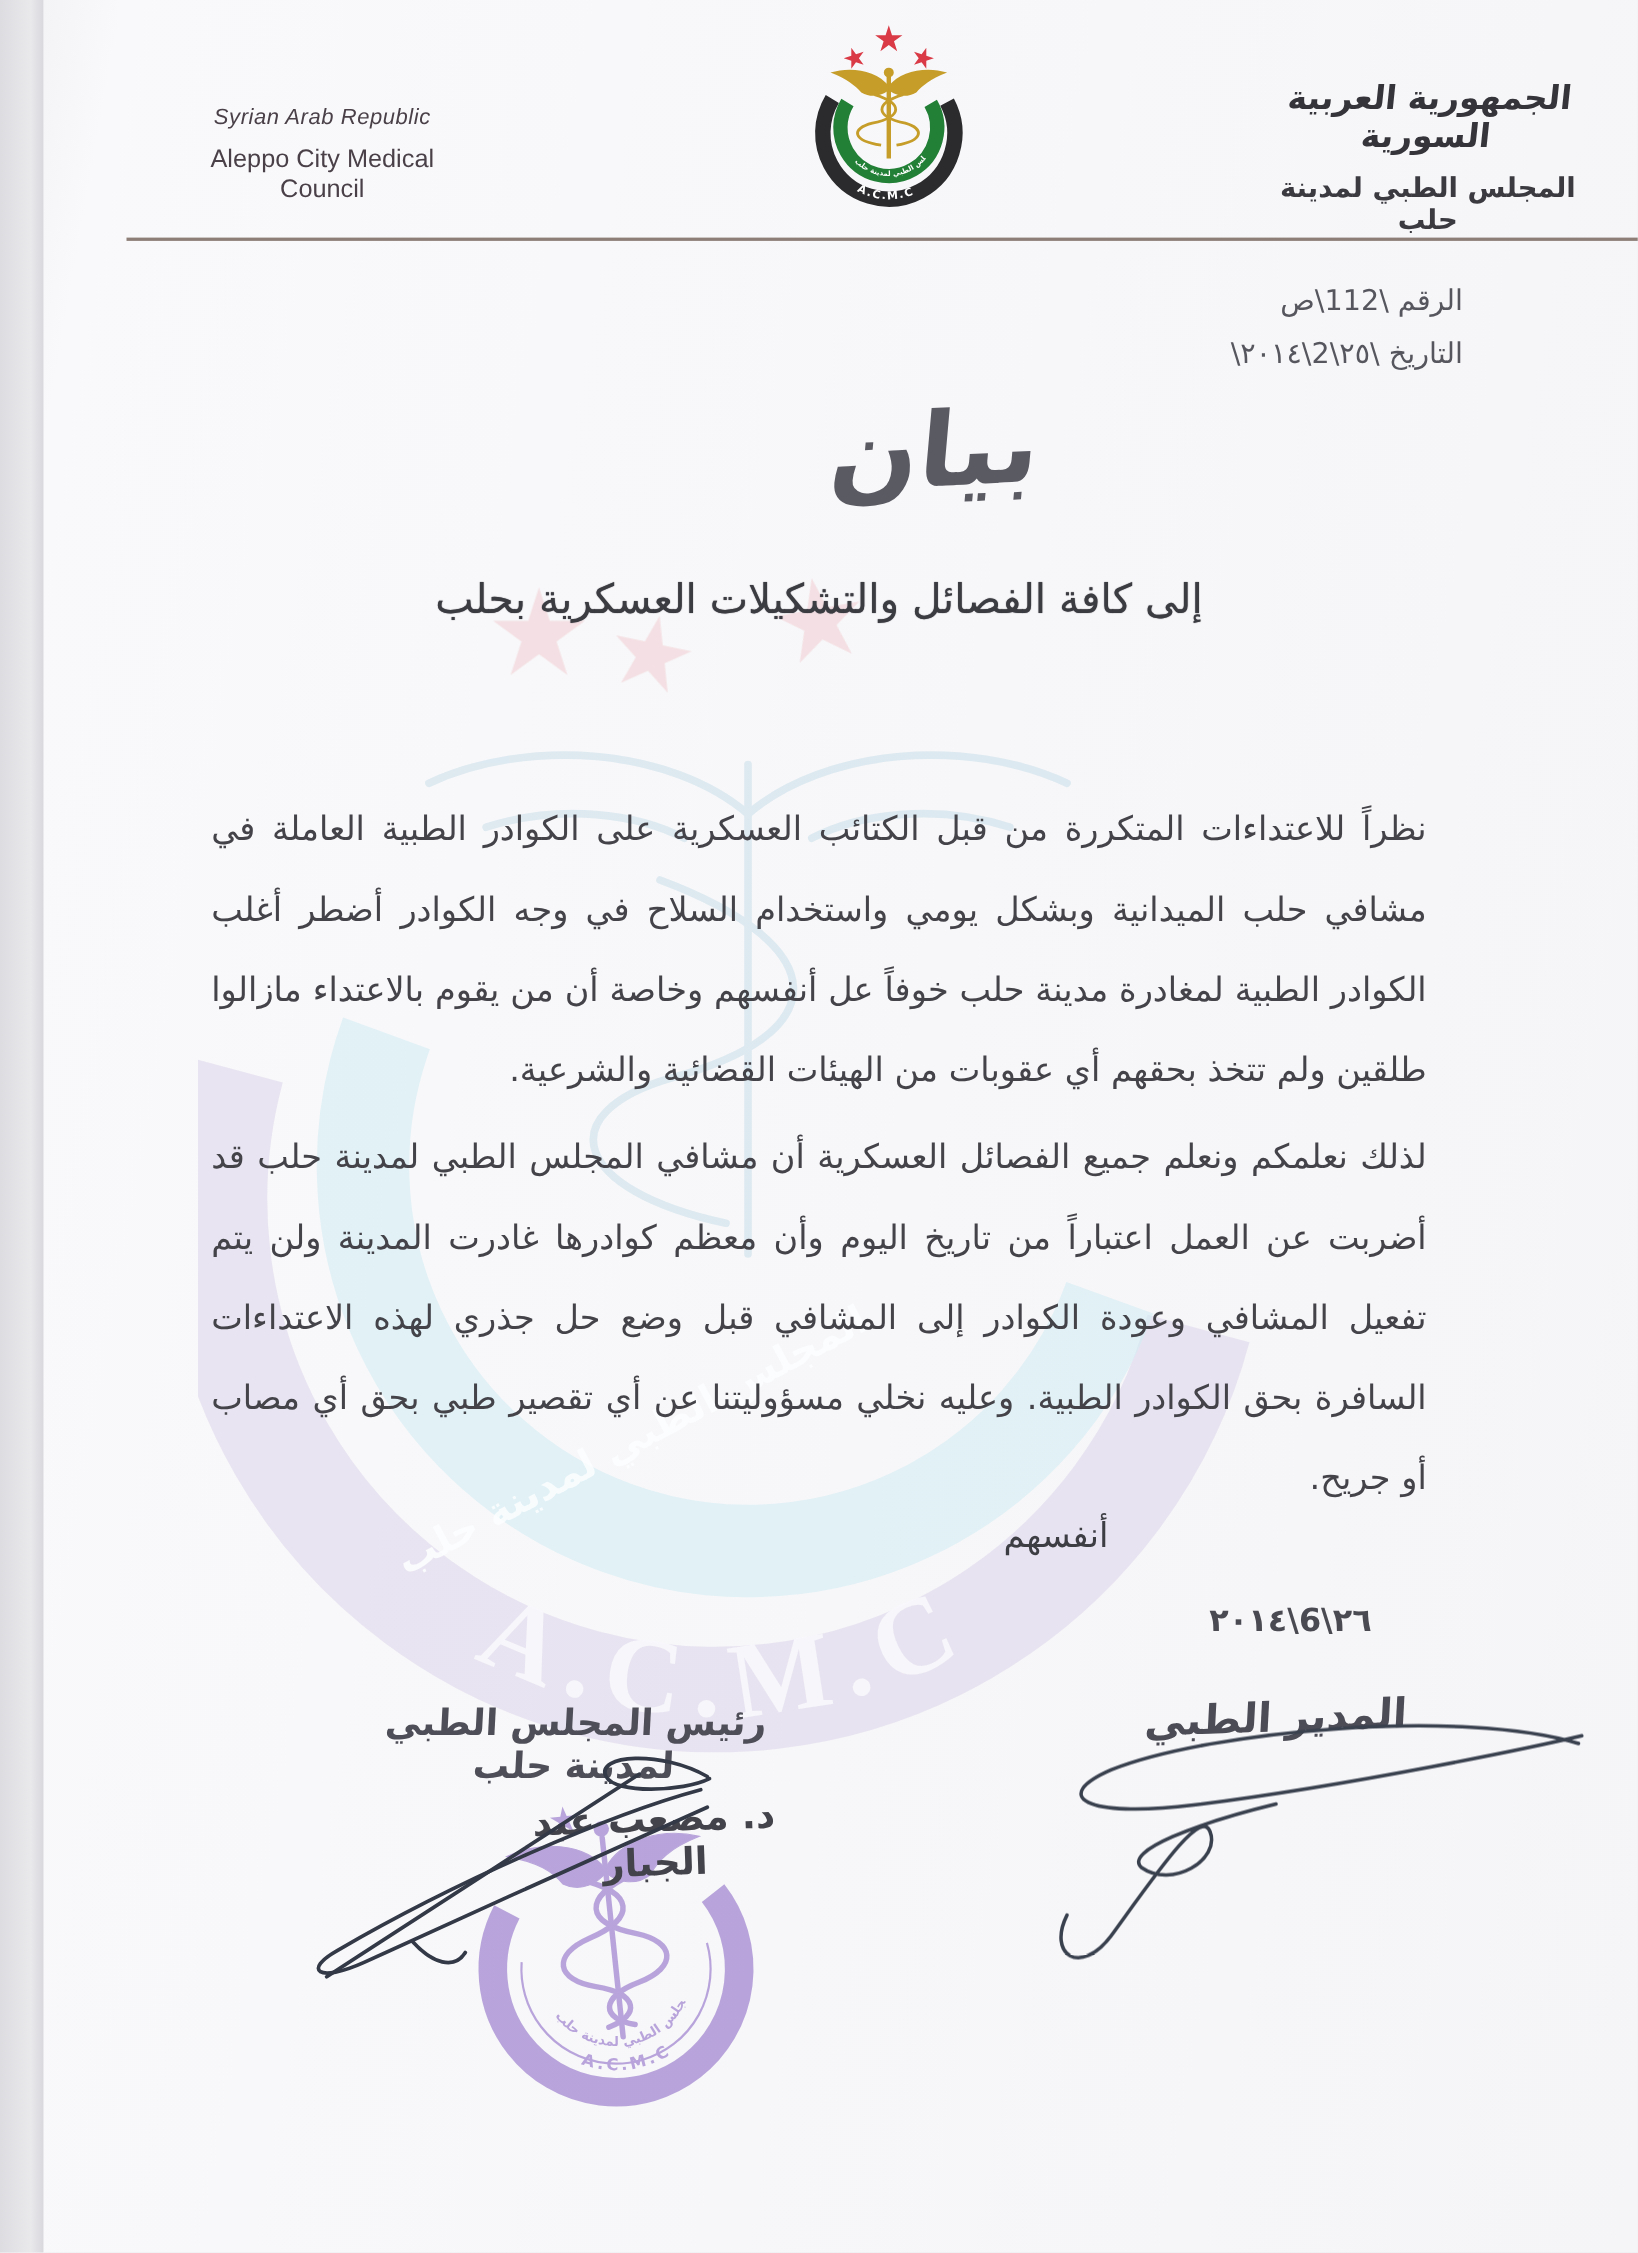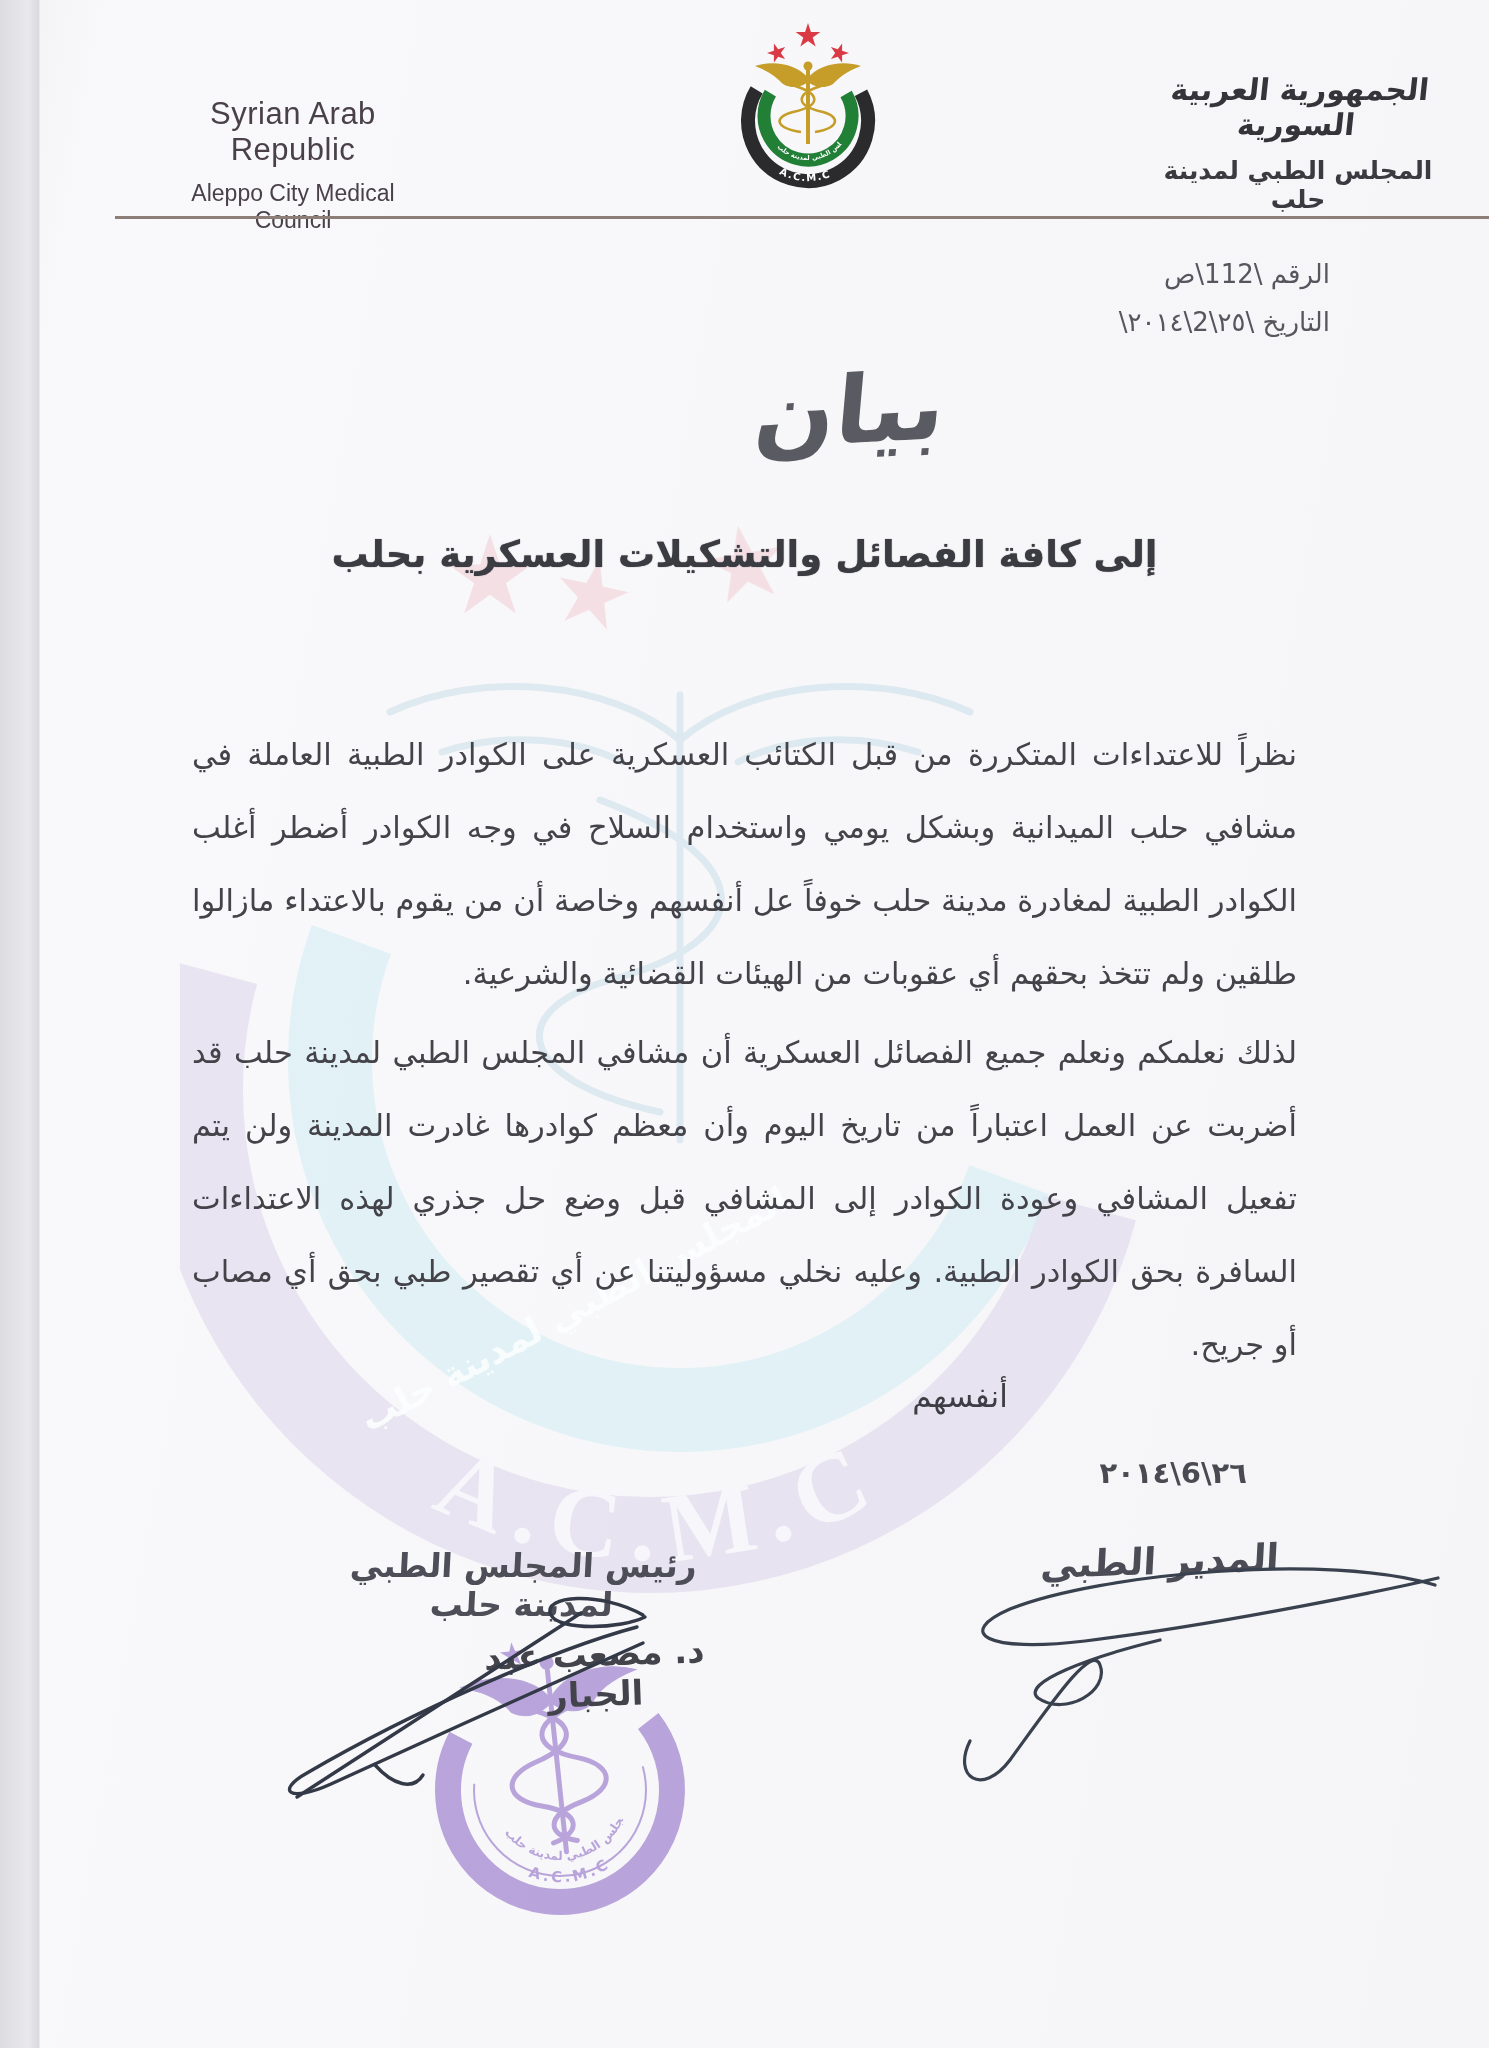--- a/index.html
+++ b/index.html
@@ -10,38 +10,38 @@
   }
   .scan-edge{position:absolute;left:0;top:0;width:40px;height:100%;
     background:linear-gradient(90deg,#dddde1,#e9e9ec 70%,#d9d9de 97%,#f4f4f7);}
   .layer-wm{position:absolute;z-index:0;}
   .layer-txt{position:absolute;z-index:2;}
   .layer-stamp{position:absolute;z-index:1;}
   .layer-ink{position:absolute;z-index:3;}
 
   .hdr-en{left:163px;top:96px;width:260px;text-align:center;color:#4a4148;
     font-family:"Liberation Sans",sans-serif;}
-  .hdr-en .l1{font-size:31px;letter-spacing:.5px;}
+  .hdr-en .l1{font-size:20px;letter-spacing:.5px;font-style:italic;}
   .hdr-en .l2{font-size:23px;margin-top:12px;}
 
   .hdr-ar{right:36px;top:72px;width:310px;text-align:center;direction:rtl;color:#34343a;}
   .hdr-ar .l1{font-size:30px;font-weight:bold;transform:skewX(-6deg);}
   .hdr-ar .l2{font-size:25px;font-weight:bold;margin-top:14px;color:#3a3a40;}
 
   .rule{position:absolute;left:115px;right:0;top:216px;height:3px;background:#8d7f78;z-index:2;}
 
   .refblk{right:159px;top:250px;direction:rtl;text-align:right;color:#56565e;font-size:26px;}
   .refblk div{line-height:48px;}
 
   .doc-title{left:700px;top:356px;width:300px;text-align:center;direction:rtl;
     font-size:94px;font-weight:bold;color:#5a5a63;transform:skewX(-8deg) rotate(-3deg);}
 
   .addressees{left:0;right:0;top:503px;text-align:center;direction:rtl;color:#3b3b42;}
   .addressees .a1{font-size:36px;font-weight:bold;text-shadow:0 0 1px #55555c;}
-  .addressees .a2{font-size:37px;font-weight:bold;margin-top:30px;text-shadow:0 0 1px #55555c;}
+  .addressees .a2{font-size:37px;font-weight:normal;margin-top:20px;text-shadow:0 0 1px #55555c;}
 
   .bodytxt{left:192px;top:718px;width:1105px;direction:rtl;text-align:justify;
     color:#434349;font-size:30.5px;line-height:73px;}
   .bodytxt p{margin:0;}
   .bodytxt p + p{margin-top:6px;}
 
   .review{left:820px;top:1378px;width:280px;text-align:center;direction:rtl;
     font-size:31px;color:#3d3d44;}
 
   .sigdate{right:242px;top:1456px;direction:rtl;font-size:29px;font-weight:bold;color:#4a4a52;}

